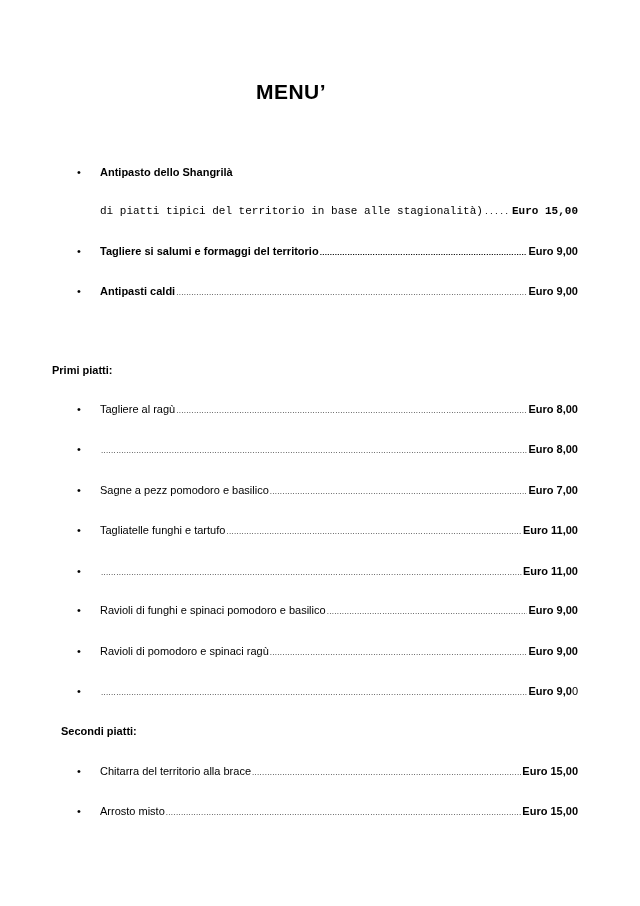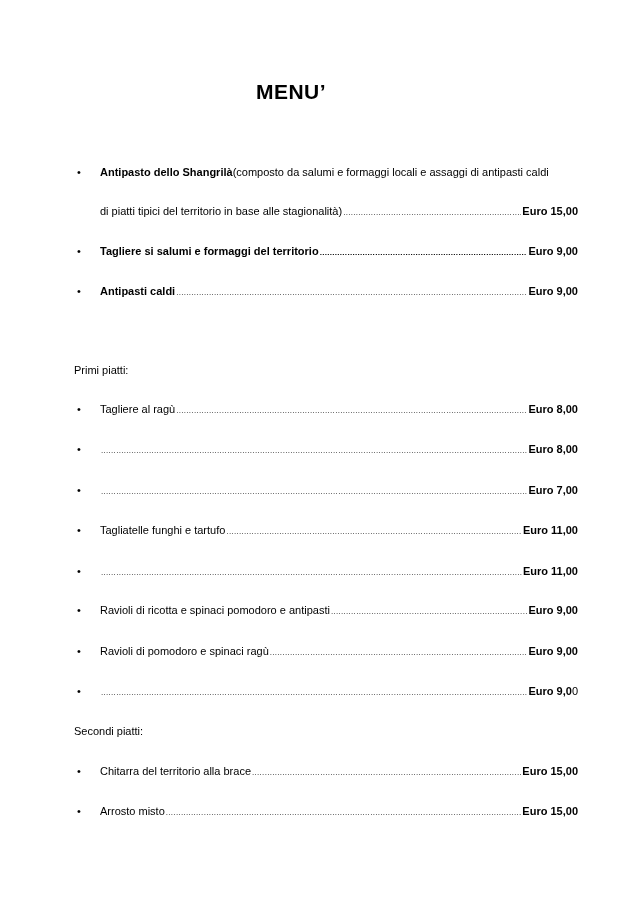--- a/index.html
+++ b/index.html
@@ -28,35 +28,34 @@
       font-size: 8px; letter-spacing: 0.3px; color: #000;
     }
     .dots::before {
       content: "........................................................................................................................................................................................................";
     }
     .price { flex: 0 0 auto; font-weight: bold; }
     .price .tail { font-weight: normal; }
     .cont-line {
       position: absolute; left: 100px; width: 478px; height: 16px;
       display: flex; align-items: baseline; white-space: nowrap;
-      font-size: 11px; line-height: 16px;
+      font-size: 11px; line-height: 16px; font-family: Liberation Mono, monospace;
     }
     .section {
-      position: absolute; left: 74px; font-weight: normal; font-size: 11px; line-height: 16px;
+      position: absolute; left: 52px; font-weight: bold; font-size: 11px; line-height: 16px;
     }
   </style>
 </head>
 <body>
 
 <div class="title">MENU’</div>
 
 <div class="item" style="top:164px;">
   <span class="bullet">•</span>
   <span class="name bold">Antipasto dello Shangrilà</span>
-  <span class="desc"> (composto da salumi e formaggi locali e assaggi di antipasti caldi</span>
 </div>
 <div class="cont-line" style="top:203px;">
   <span class="desc">di piatti tipici del territorio in base alle stagionalità) </span>
   <span class="dots"></span>
   <span class="price">Euro 15,00</span>
 </div>
 
 <div class="item" style="top:243px;">
   <span class="bullet">•</span>
   <span class="name bold">Tagliere si salumi e formaggi del territorio</span>
@@ -79,53 +78,54 @@
   <span class="dots"></span>
   <span class="price">Euro 8,00</span>
 </div>
 <div class="item" style="top:441px;">
   <span class="bullet">•</span>
   <span class="dots"></span>
   <span class="price">Euro 8,00</span>
 </div>
 <div class="item" style="top:482px;">
   <span class="bullet">•</span>
+  <span class="name">Sagne a pezz pomodoro e basilico</span>
   <span class="dots"></span>
   <span class="price">Euro 7,00</span>
 </div>
 <div class="item" style="top:522px;">
   <span class="bullet">•</span>
   <span class="name">Tagliatelle funghi e tartufo</span>
   <span class="dots"></span>
   <span class="price"> Euro 11,00</span>
 </div>
 <div class="item" style="top:563px;">
   <span class="bullet">•</span>
   <span class="dots"></span>
   <span class="price">Euro 11,00</span>
 </div>
 <div class="item" style="top:602px;">
   <span class="bullet">•</span>
-  <span class="name">Ravioli di ricotta e spinaci pomodoro e antipasti </span>
+  <span class="name">Ravioli di funghi e spinaci pomodoro e basilico </span>
   <span class="dots"></span>
   <span class="price">Euro 9,00</span>
 </div>
 <div class="item" style="top:643px;">
   <span class="bullet">•</span>
   <span class="name">Ravioli di pomodoro e spinaci ragù</span>
   <span class="dots"></span>
   <span class="price">Euro 9,00</span>
 </div>
 <div class="item" style="top:683px;">
   <span class="bullet">•</span>
   <span class="dots"></span>
   <span class="price"><span>Euro 9,0</span><span class="tail">0</span></span>
 </div>
 
-<div class="section" style="top:723px;">Secondi piatti:</div>
+<div class="section" style="top:723px;margin-left:9px;">Secondi piatti:</div>
 
 <div class="item" style="top:763px;">
   <span class="bullet">•</span>
   <span class="name">Chitarra del territorio alla brace</span>
   <span class="dots"></span>
   <span class="price">Euro 15,00</span>
 </div>
 <div class="item" style="top:803px;">
   <span class="bullet">•</span>
   <span class="name">Arrosto misto</span>

